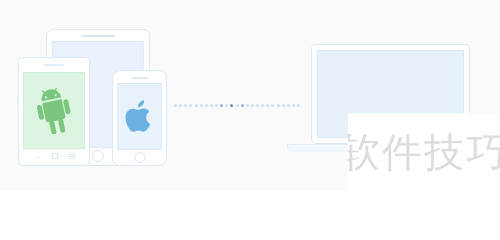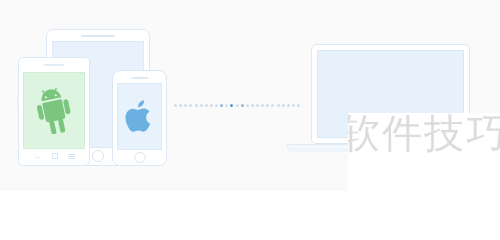--- a/index.html
+++ b/index.html
@@ -259,20 +259,21 @@
 
   
   .watermark {
     position: absolute;
     left: 348px;
     top: 113px;
     width: 152px;
     height: 78px;
     background: #ffffff;
     display: flex;
+    align-items: center;
     justify-content: center;
     overflow: hidden;
   }
   .watermark-text {
     color: #dcdcdc;
     font-size: 40px;
     letter-spacing: 2px;
     line-height: 1;
     white-space: nowrap;
     font-family: "DejaVu Sans", sans-serif;

